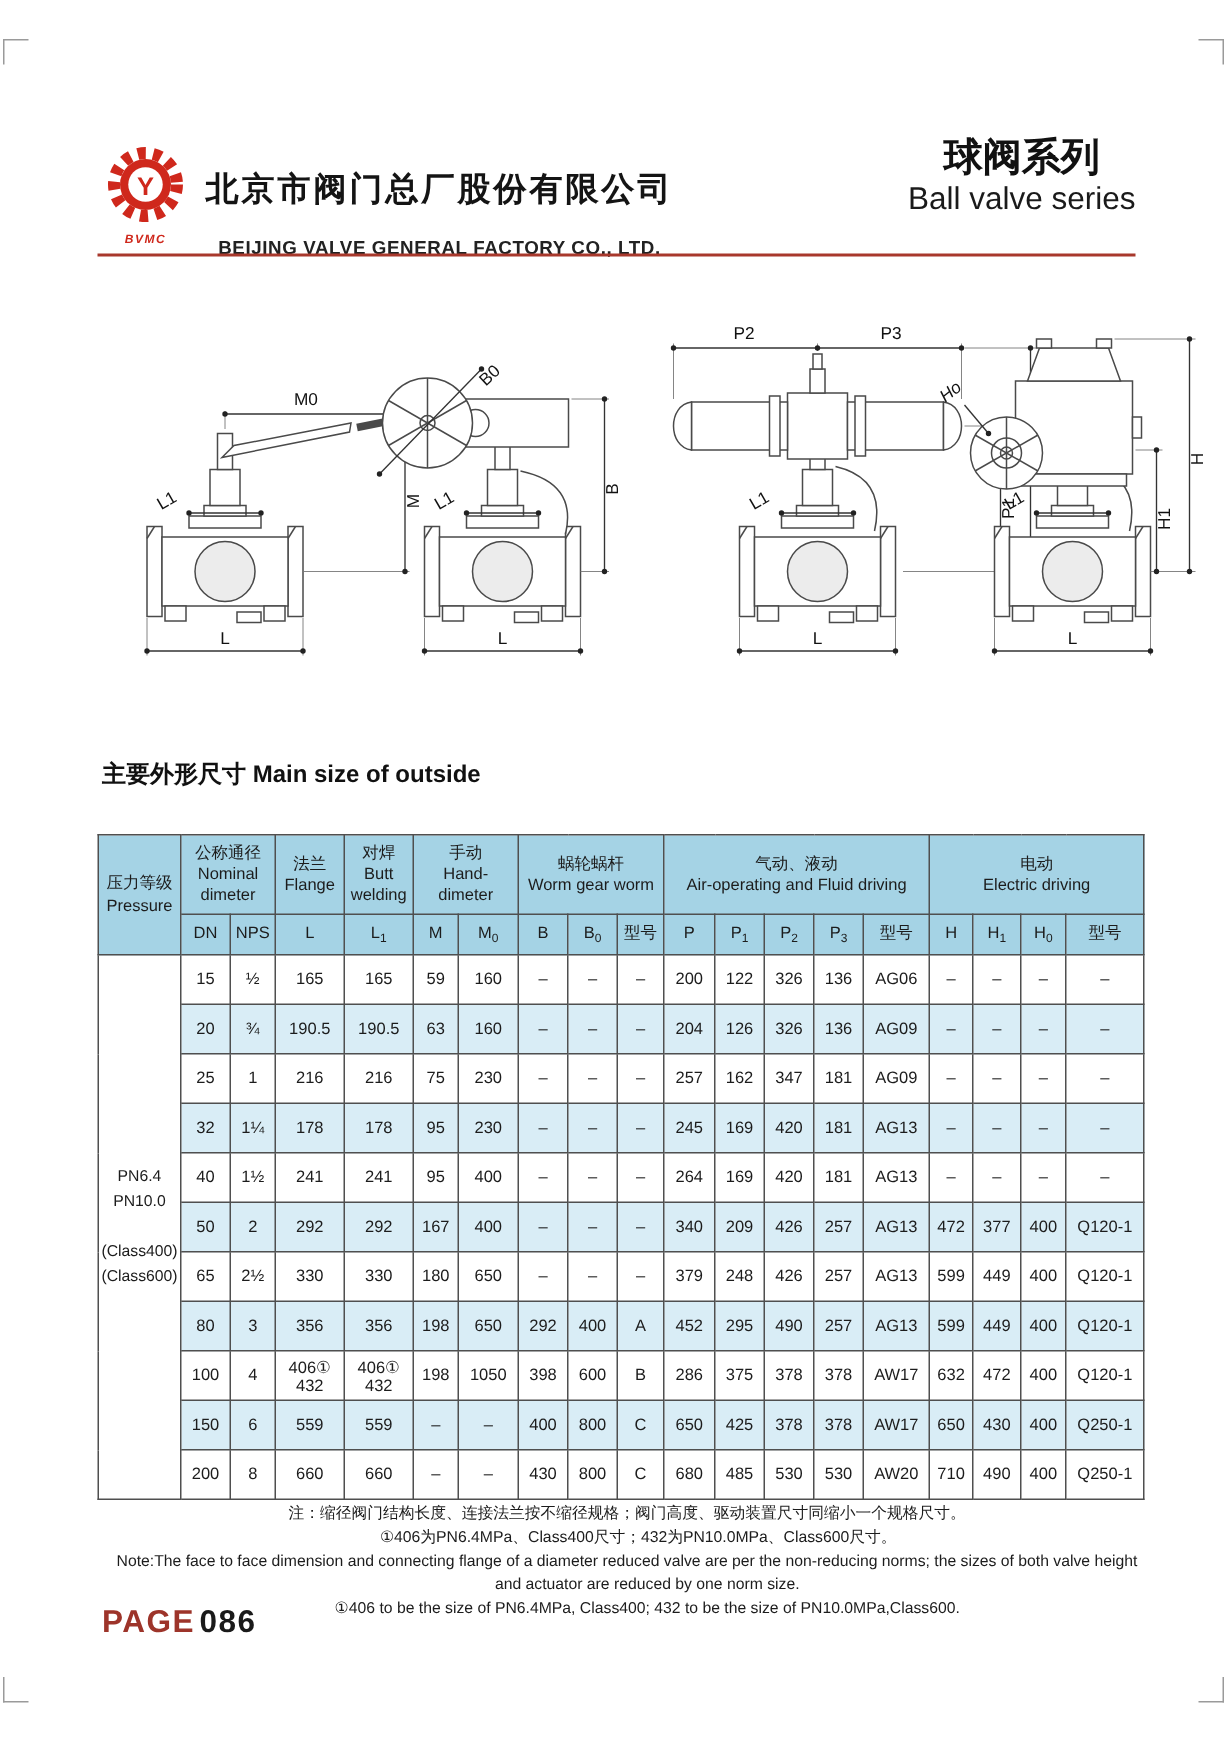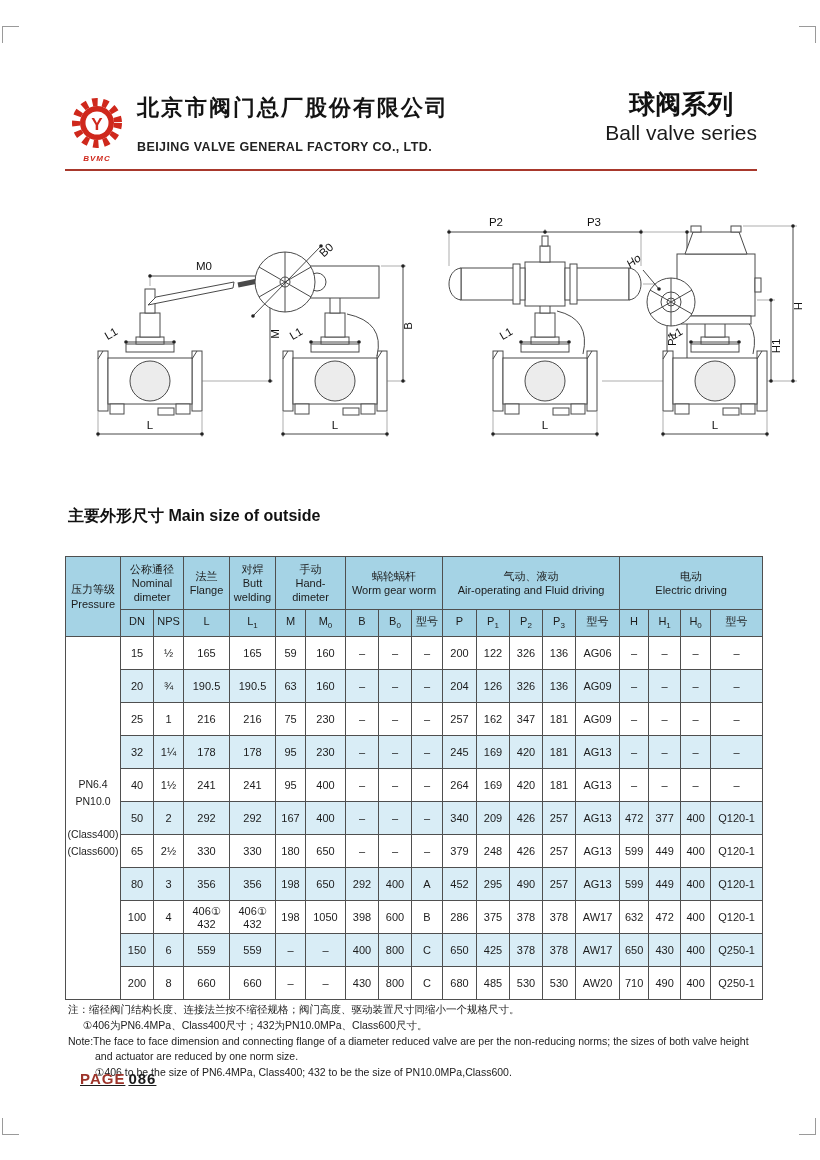--- a/index.html
+++ b/index.html
@@ -11,21 +11,21 @@
   .mark.tl{left:2px;top:26px;border-top:1px solid #9a9a9a;border-left:1px solid #9a9a9a;}
   .mark.tr{right:4px;top:26px;border-top:1px solid #9a9a9a;border-right:1px solid #9a9a9a;}
   .mark.bl{left:2px;top:1118px;border-bottom:1px solid #9a9a9a;border-left:1px solid #9a9a9a;}
   .mark.br{right:4px;top:1118px;border-bottom:1px solid #9a9a9a;border-right:1px solid #9a9a9a;}
 
   
   .hdr{position:absolute;left:65px;top:96px;width:692px;height:74px;}
   .logo{position:absolute;left:0;top:0;width:64px;height:70px;text-align:center;}
   .logo .abbr{display:block;margin-top:-4px;font-size:8px;font-weight:bold;font-style:italic;
               color:#cf281c;letter-spacing:1px;}
-  .co{position:absolute;left:72px;top:0;}
+  .co{position:absolute;left:72px;top:18px;text-align:center;}
   .co .cn{font-size:22px;font-weight:bold;letter-spacing:2px;color:#141414;line-height:1.1;}
   .co .en{font-size:12.5px;font-weight:bold;letter-spacing:.4px;color:#222;margin-top:20px;}
   .series{position:absolute;right:0;top:-6px;text-align:right;}
   .series .cn{font-size:26px;font-weight:bold;color:#111;line-height:1.15;text-align:center;}
   .series .en{font-size:21px;color:#1a1a1a;line-height:1.2;}
   .redrule{position:absolute;left:65px;top:169px;width:692px;height:2px;background:#a8382c;}
 
   
   .drawings{position:absolute;left:55px;top:206px;width:750px;height:238px;}
   .drawings svg{display:block;}
@@ -49,26 +49,26 @@
   thead th{background:#a5d3e5;line-height:1.3;}
   tr.grp th{height:52px;font-size:11px;}
   tr.sub th{height:26px;}
   tbody td{height:32px;background:#ffffff;}
   tbody tr.alt td{background:#d9edf6;}
   td.pressure-cell{background:#ffffff;font-size:10.5px;line-height:1.6;vertical-align:middle;}
   sub{font-size:8px;}
 
   
   .notes{position:absolute;left:68px;top:1002px;width:700px;font-size:10.5px;
-         line-height:1.5;color:#1c1c1c;}
+         line-height:1.5;color:#1c1c1c;text-align:center;}
   .notes .ind{padding-left:15px;}
   .notes .ind2{padding-left:27px;}
 
   
-  .pg{position:absolute;left:80px;top:1070px;font-size:15px;font-weight:bold;letter-spacing:1px;text-decoration:underline;}
+  .pg{position:absolute;left:68px;top:1070px;font-size:21px;font-weight:bold;letter-spacing:1px;}
   .pg .lab{color:#9d342a;}
   .pg .num{color:#1a1a1a;margin-left:3px;}
 </style>
 </head>
 <body>
 
 <div class="mark tl"></div>
 <div class="mark tr"></div>
 <div class="mark bl"></div>
 <div class="mark br"></div>

